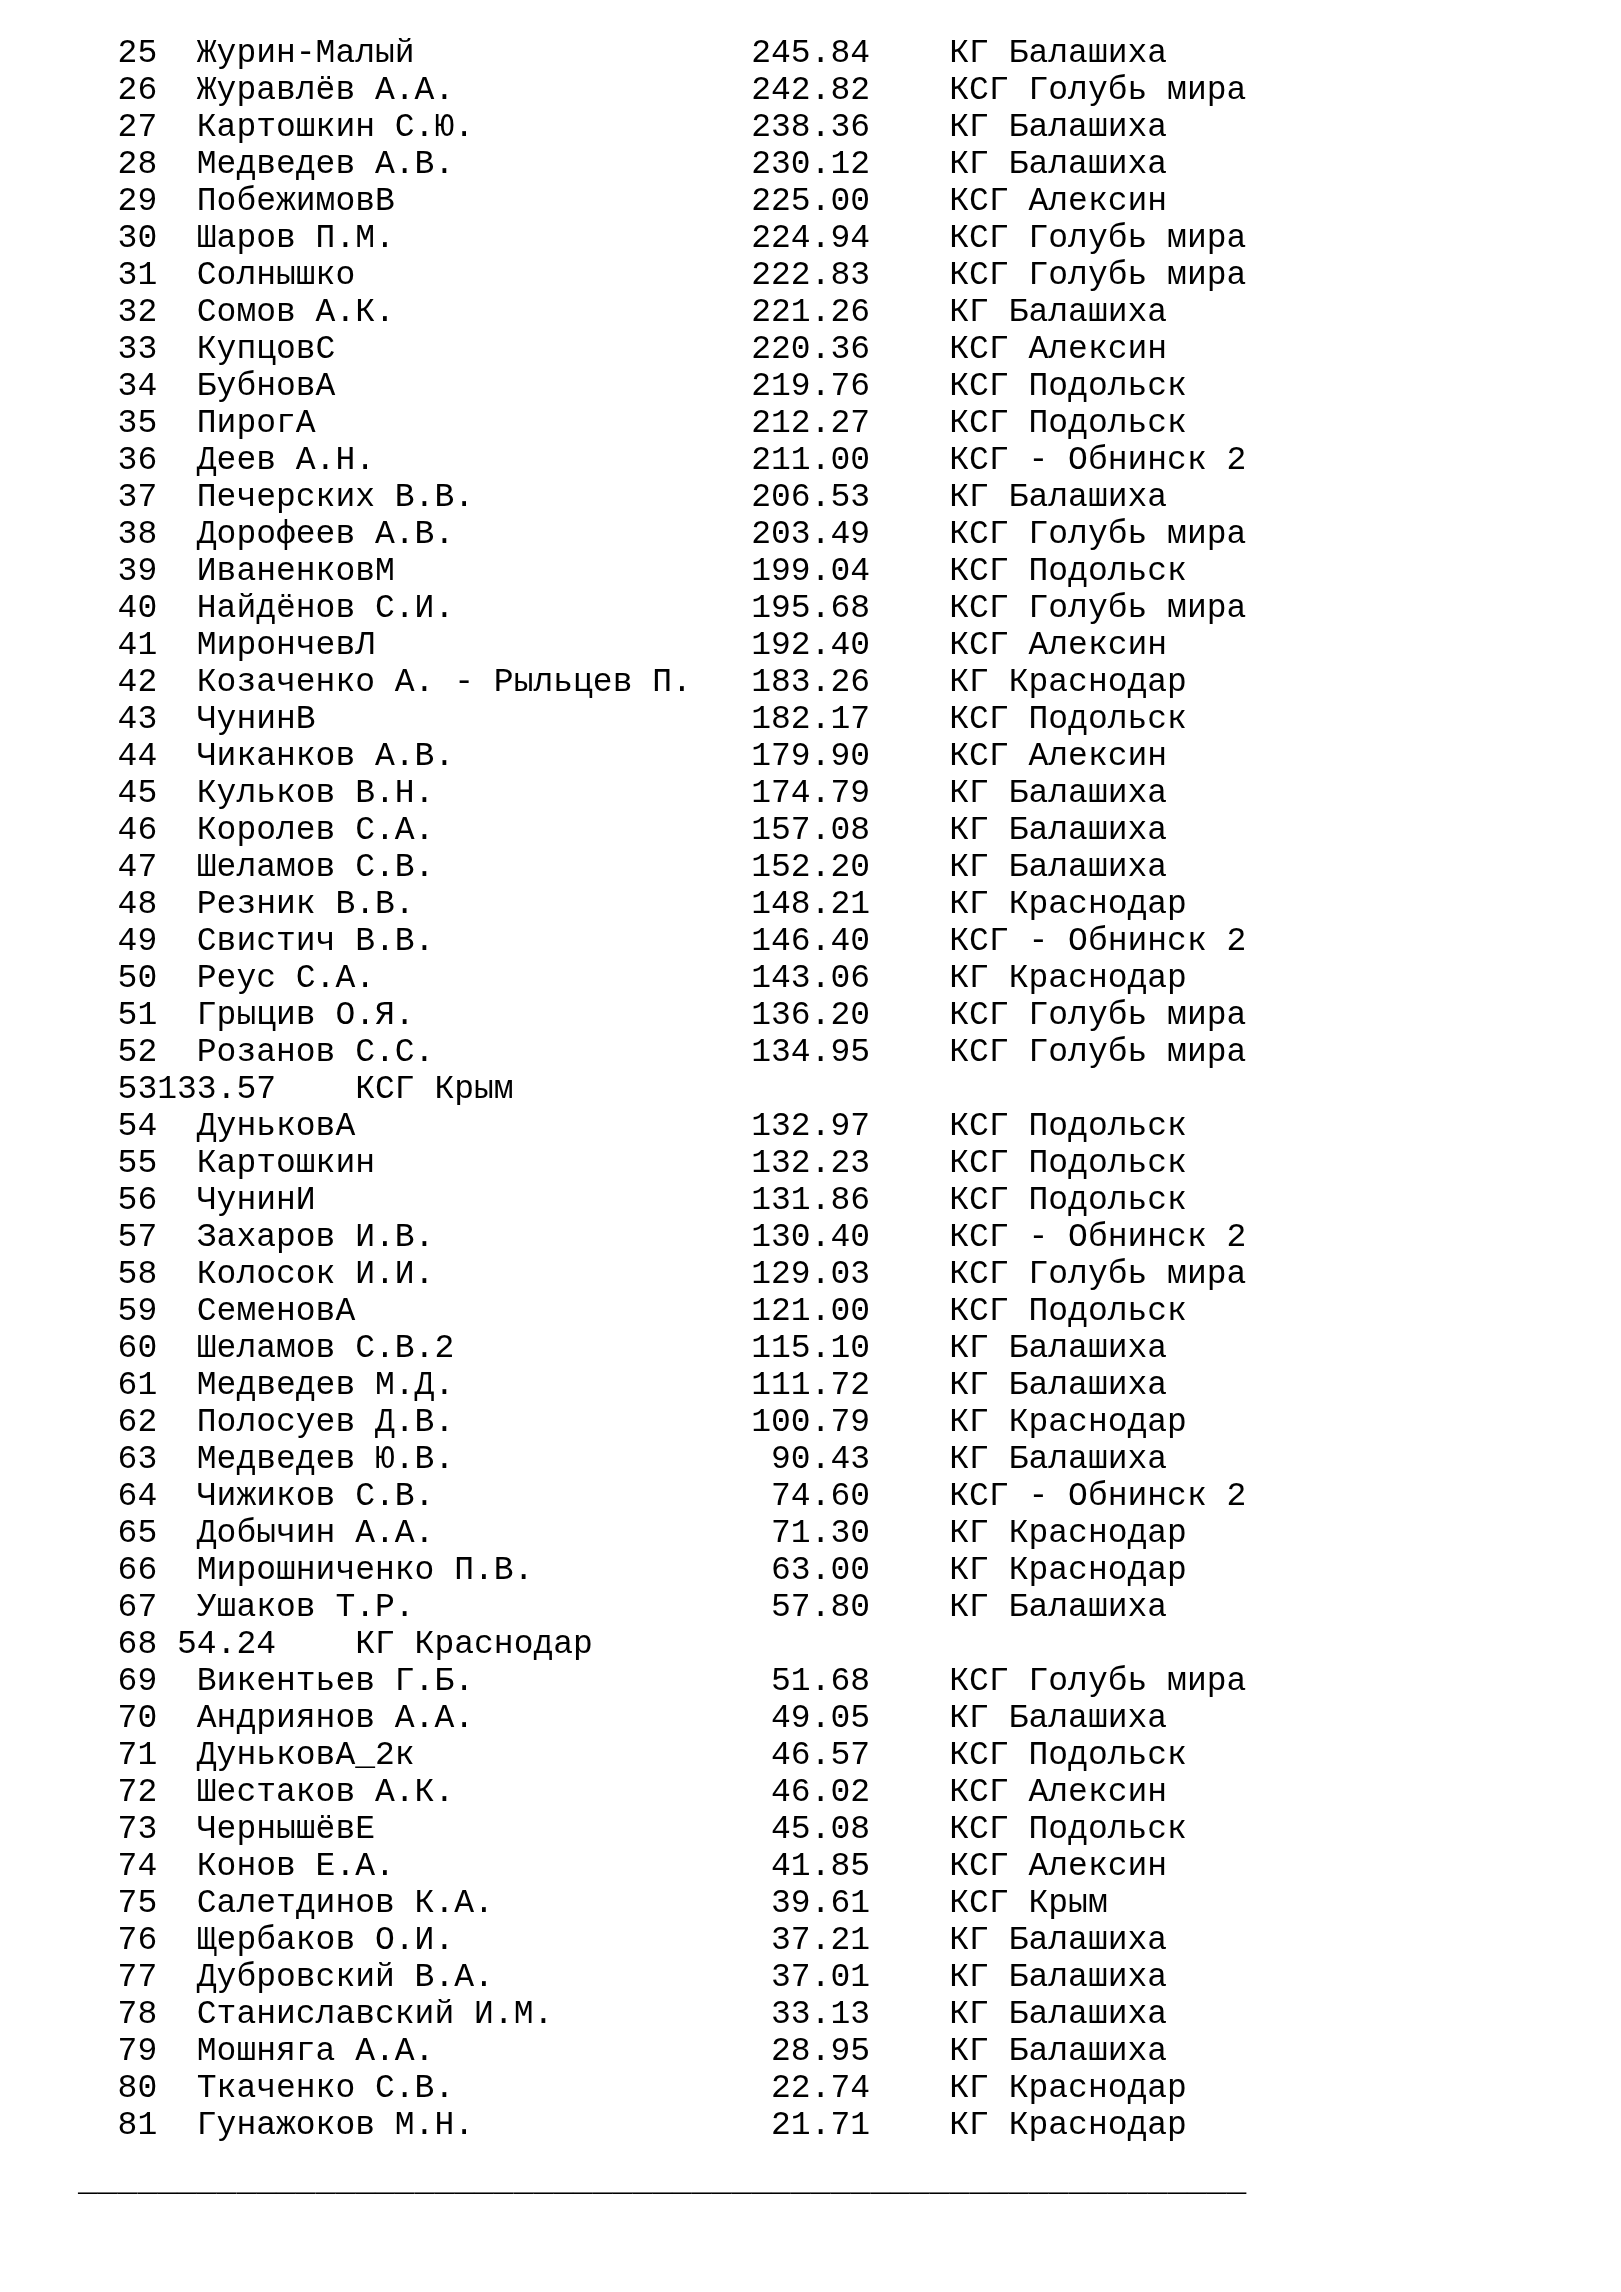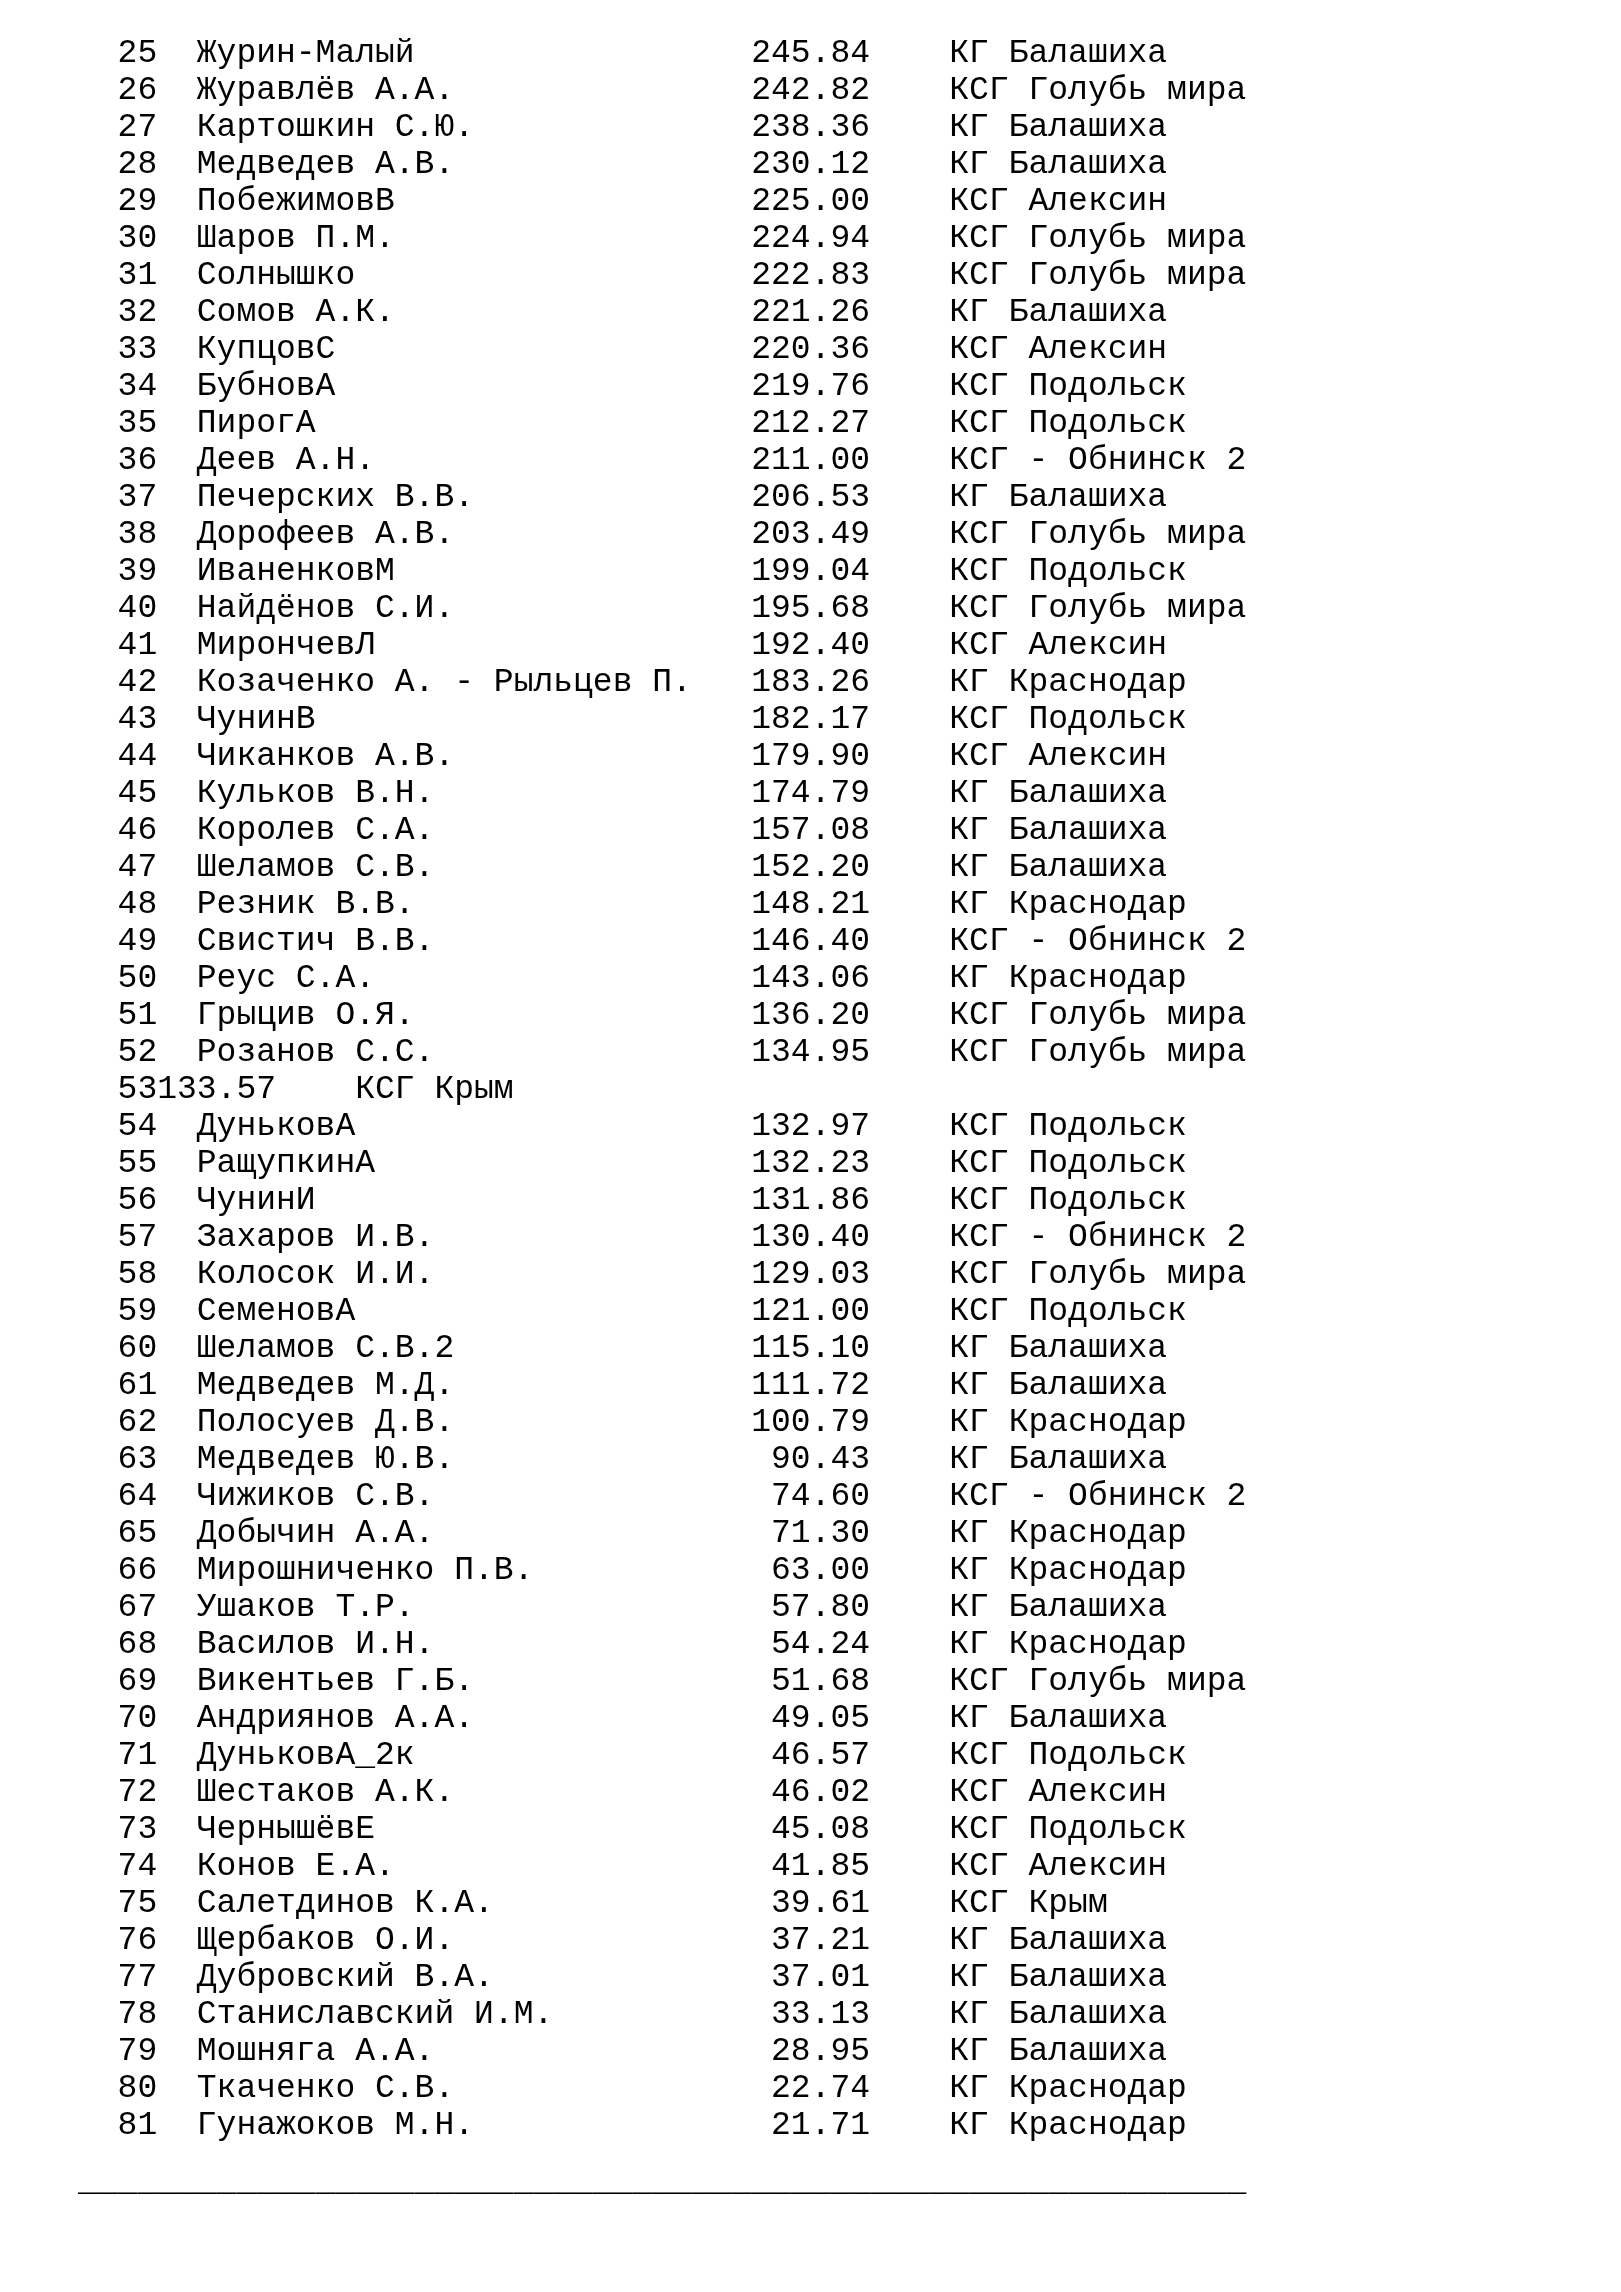--- a/index.html
+++ b/index.html
@@ -243,21 +243,21 @@
       <span class="c-club">КСГ Крым</span>
     </div>
       <div class="row">
       <span class="c-num">54</span>
       <span class="c-name">ДуньковА</span>
       <span class="c-score">132.97</span>
       <span class="c-club">КСГ Подольск</span>
     </div>
       <div class="row">
       <span class="c-num">55</span>
-      <span class="c-name">РащупкинА</span>
+      <span class="c-name">Картошкин</span>
       <span class="c-score">132.23</span>
       <span class="c-club">КСГ Подольск</span>
     </div>
       <div class="row">
       <span class="c-num">56</span>
       <span class="c-name">ЧунинИ</span>
       <span class="c-score">131.86</span>
       <span class="c-club">КСГ Подольск</span>
     </div>
       <div class="row">
@@ -321,21 +321,20 @@
       <span class="c-club">КГ Краснодар</span>
     </div>
       <div class="row">
       <span class="c-num">67</span>
       <span class="c-name">Ушаков Т.Р.</span>
       <span class="c-score">57.80</span>
       <span class="c-club">КГ Балашиха</span>
     </div>
       <div class="row">
       <span class="c-num">68</span>
-      <span class="c-name">Василов И.Н.</span>
       <span class="c-score">54.24</span>
       <span class="c-club">КГ Краснодар</span>
     </div>
       <div class="row">
       <span class="c-num">69</span>
       <span class="c-name">Викентьев Г.Б.</span>
       <span class="c-score">51.68</span>
       <span class="c-club">КСГ Голубь мира</span>
     </div>
       <div class="row">

